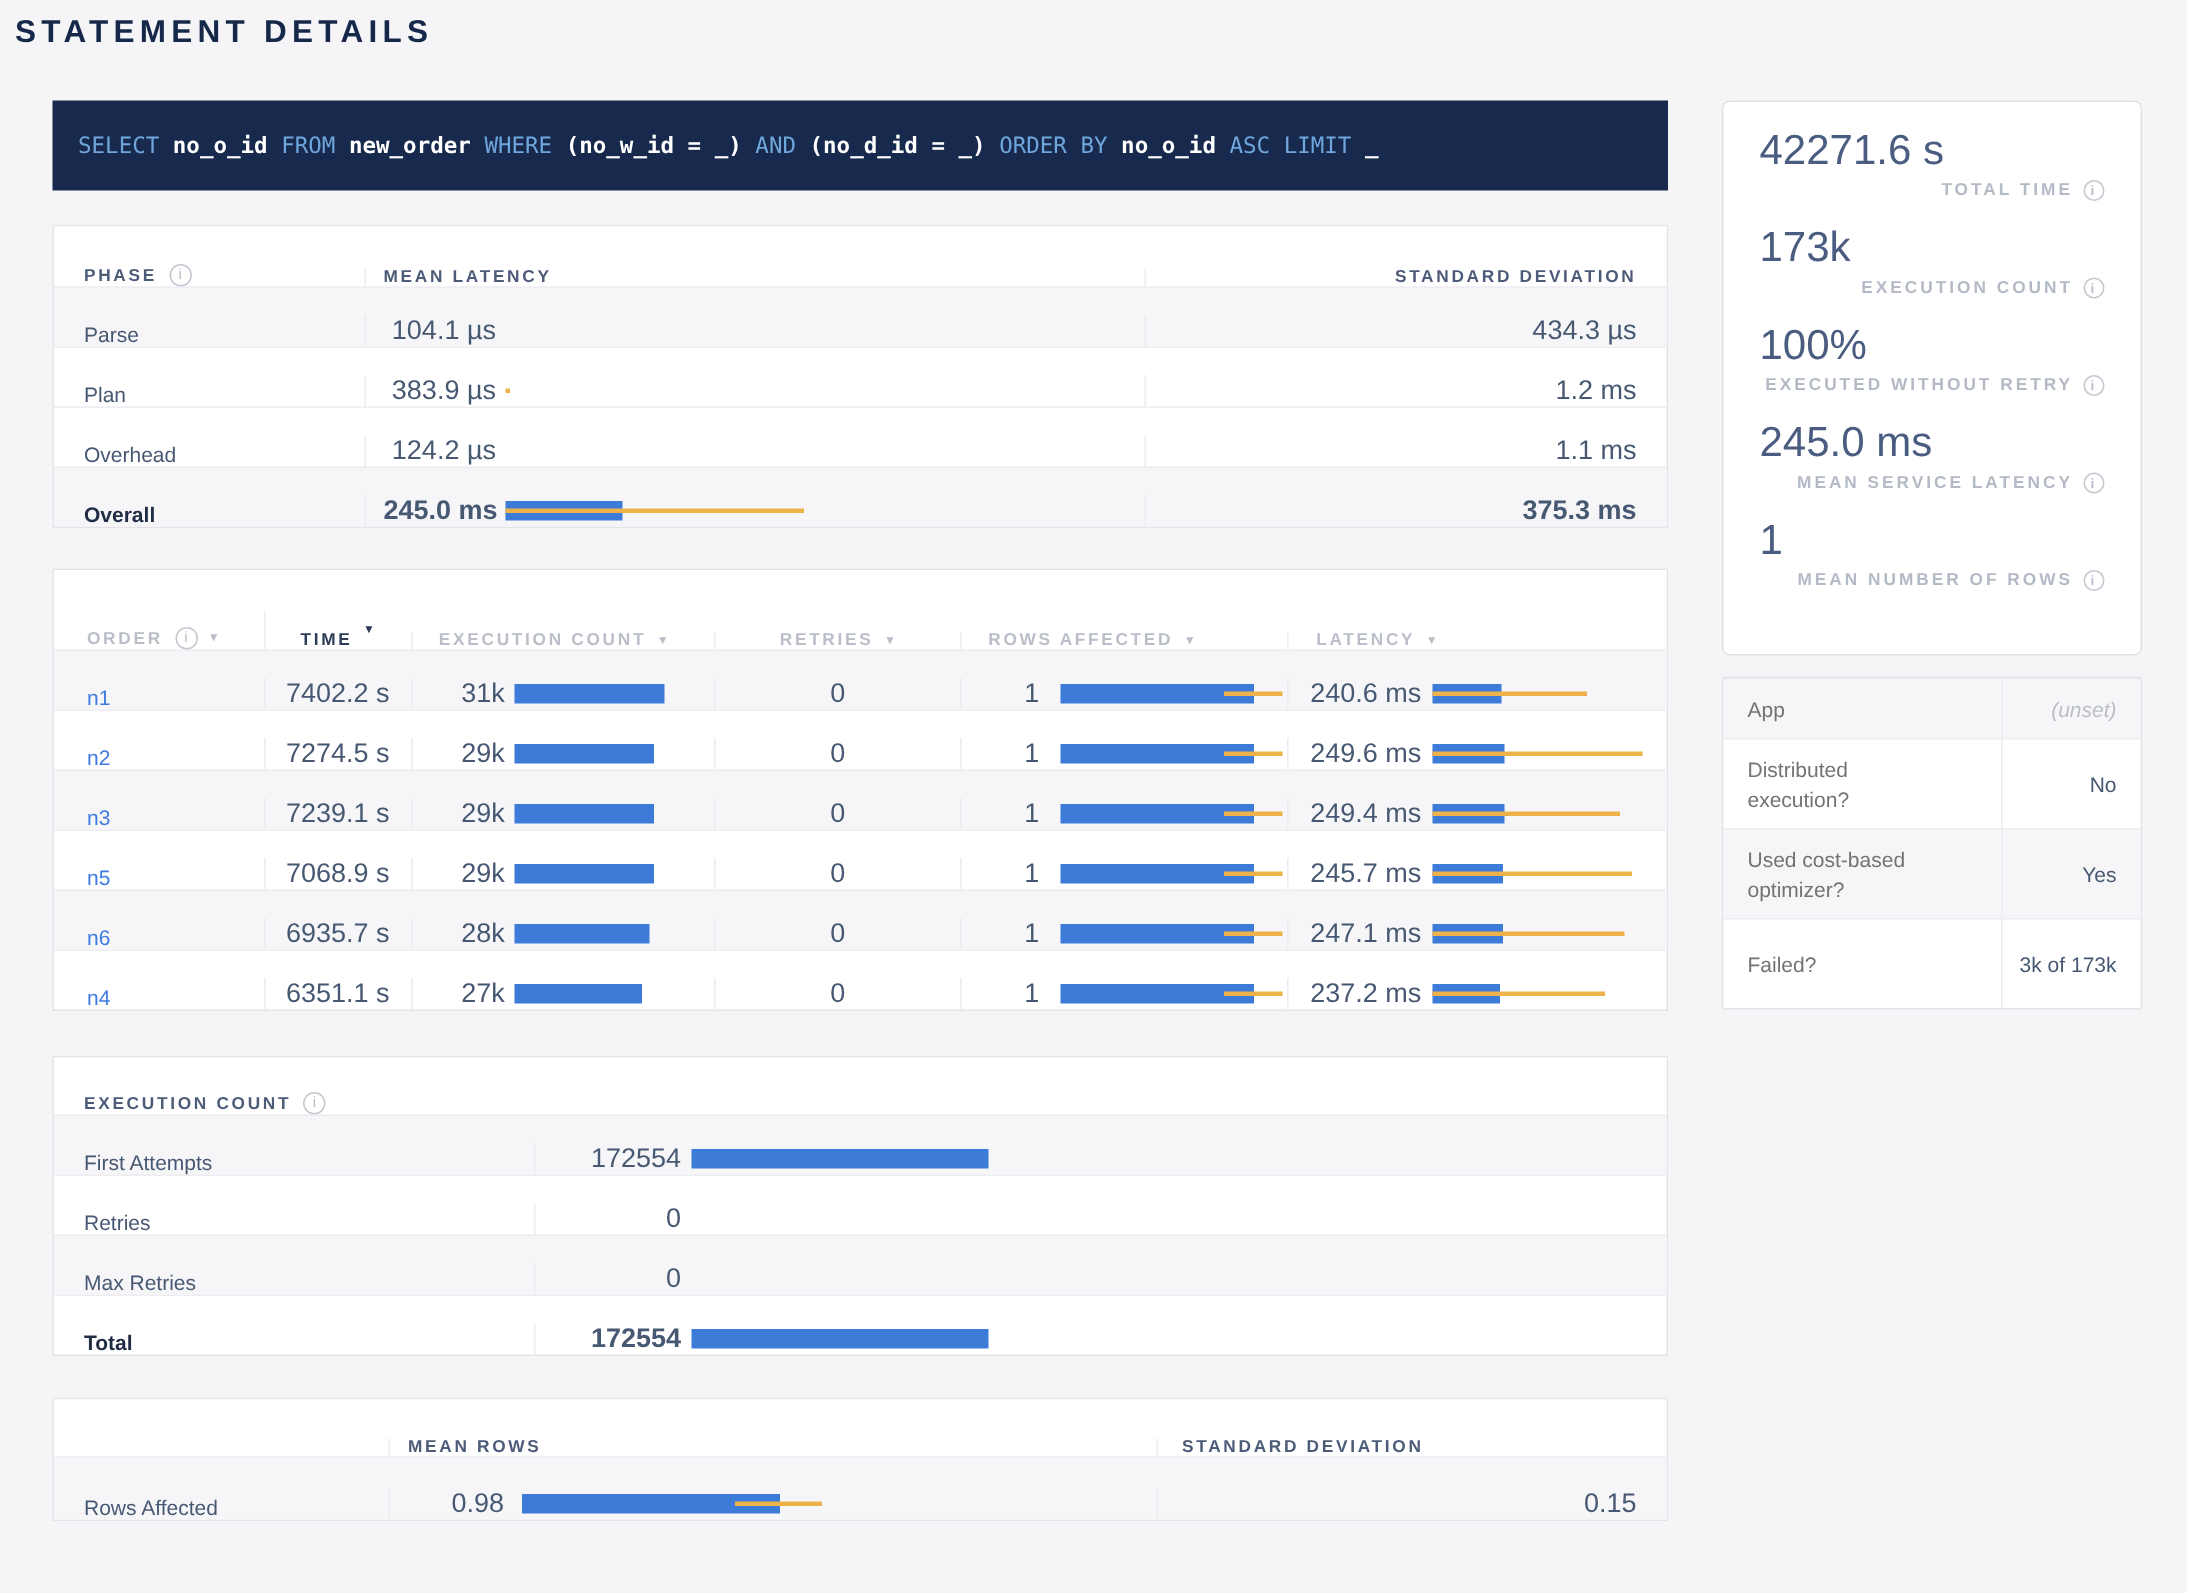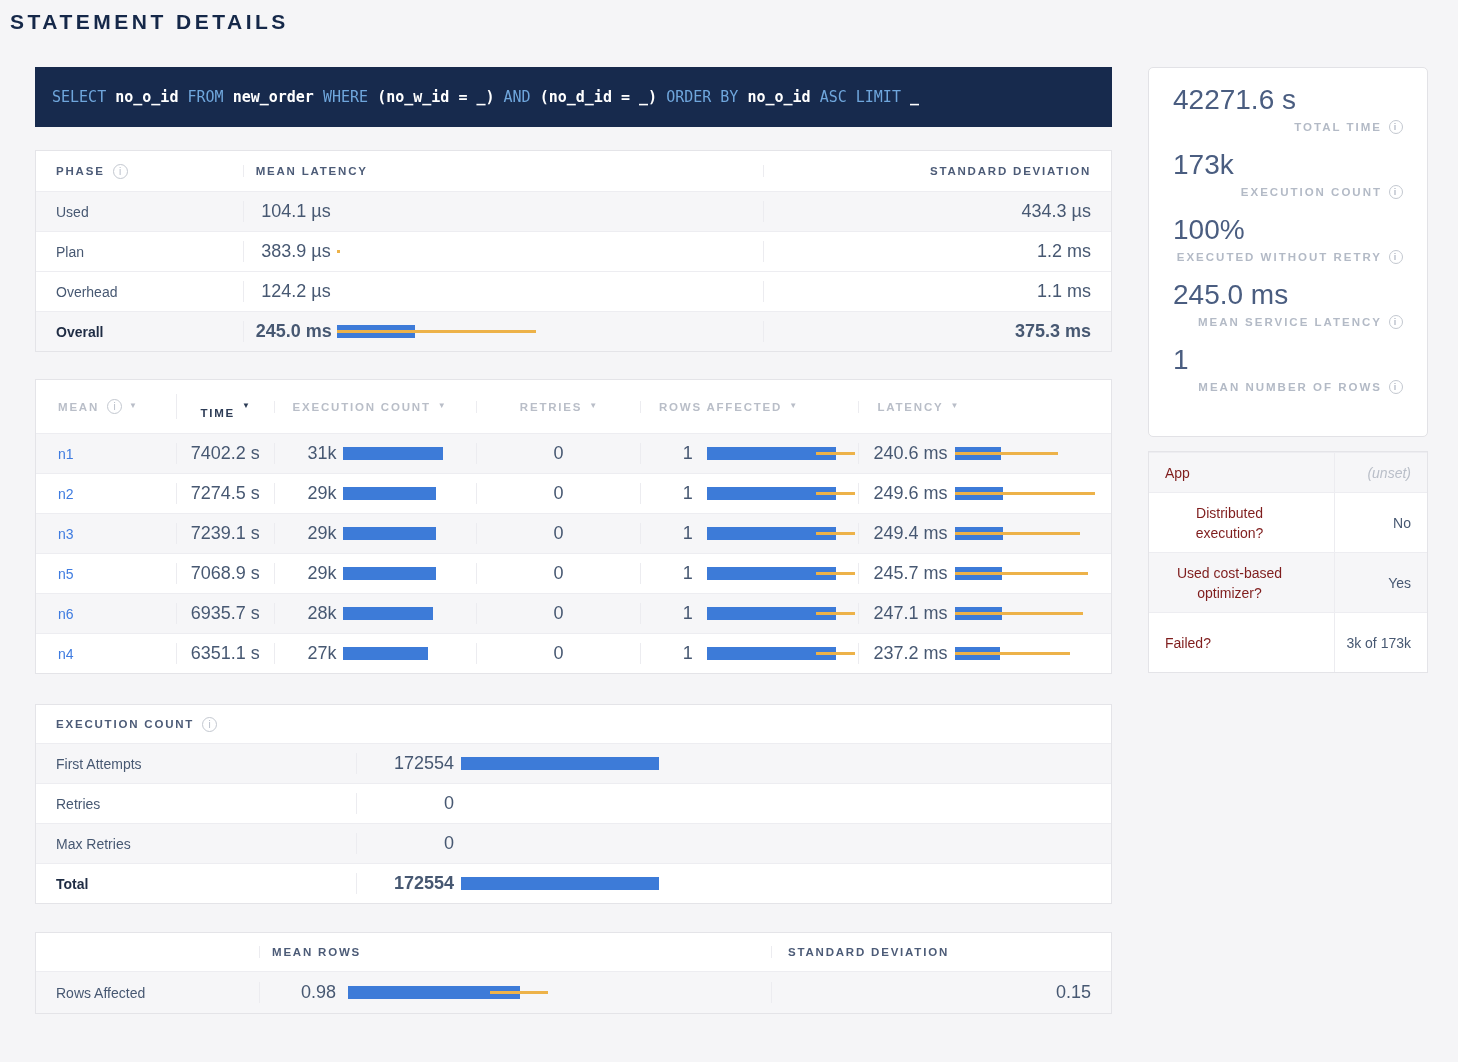--- a/index.html
+++ b/index.html
@@ -35,21 +35,21 @@
     font-size:15px;
     color:#ffffff;
     white-space:nowrap;
   }
   .sql-text .tok-kw { color:#6fa6dc; }
   .sql-text .tok-id { color:#ffffff; font-weight:700; }
   .sql-text .tok-pl { color:#ffffff; font-weight:700; }
 
   
   .tbl { background:#fff; border:1px solid #e4e4e8; margin-bottom:0; }
-  .t-row { display:flex; align-items:center; border-top:1px solid #ededf1; }
+  .t-row { display:flex; align-items:flex-end; border-top:1px solid #ededf1; }
   .t-row.head { border-top:none; background:#fff; }
   .t-row.stripe { background:#f6f6f8; }
   .t-cell { display:flex; align-items:center; border-left:1px solid #ececf0; min-width:0; }
   .t-cell:first-child { border-left:none; }
   .col-h {
     font-size:11.5px; font-weight:700; letter-spacing:1.8px;
     color:#4c5b77; text-transform:none; white-space:nowrap;
   }
   .col-h.gray { color:#b9bec8; }
   .col-h.active { color:#2d3c56;margin-top:13px; }
@@ -120,21 +120,21 @@
   .stat-block { margin-bottom:13px; }
   .stat-value { font-size:28px; font-weight:500; color:#4a5d80; line-height:36px; white-space:nowrap; }
   .stat-label {
     font-size:11.5px; font-weight:600; letter-spacing:2px; color:#b3bac6;
     display:flex; align-items:center; margin-top:2px; white-space:nowrap;justify-content:flex-end;
   }
   .stat-label .info-icon { width:14px; height:14px; font-size:9px; margin-left:7px; }
 
   .props-tbl { margin-top:14px; background:#fff; border:1px solid #e4e4e8; }
   .props-tbl .t-row { align-items:stretch; }
-  .props-tbl .p-label { width:185px; padding:10px 40px 10px 16px; font-size:14px; color:#7f1d1d; line-height:20px; display:flex; align-items:center;text-align:center; }
+  .props-tbl .p-label { width:185px; padding:10px 40px 10px 16px; font-size:14px; color:#737373; line-height:20px; display:flex; align-items:center; }
   .props-tbl .p-value { width:93px; border-left:1px solid #ececf0; padding:10px 16px 10px 4px; font-size:14px; color:#475872; display:flex; align-items:center; justify-content:flex-end; text-align:right; line-height:20px; }
   .props-tbl .p-value.unset { font-style:italic; color:#b9bec8; }
   .props-tbl .r1 { height:40px; }
   .props-tbl .r2 { height:60px; }
 </style>
 </head>
 <body>
 
 <h1 class="page-title">STATEMENT DETAILS</h1>
 
@@ -153,21 +153,21 @@
         </div>
         <div class="t-cell c-mean">
           <span class="col-h">MEAN LATENCY</span>
         </div>
         <div class="t-cell c-std">
           <span class="col-h">STANDARD DEVIATION</span>
         </div>
       </div>
       <div class="t-row stripe">
         <div class="t-cell c-phase">
-            <span class="cell-text">Used</span>
+            <span class="cell-text">Parse</span>
           </div>
         <div class="t-cell c-mean">
             <span class="num-val">104.1 µs</span>
             <div class="bar-wrap"></div>
           </div>
         <div class="t-cell c-std">
             <span class="num-val">434.3 µs</span>
           </div>
       </div>
       <div class="t-row">
@@ -209,21 +209,21 @@
           </div>
         <div class="t-cell c-std">
             <span class="num-val bold-txt">375.3 ms</span>
           </div>
       </div>
     </div>
 
     <div class="tbl node-tbl">
       <div class="t-row head">
         <div class="t-cell c-node t-head-cell">
-          <span class="col-h gray">MEAN</span>
+          <span class="col-h gray">ORDER</span>
           <span class="info-icon">i</span>
           <span class="sort-arrow">▼</span>
         </div>
         <div class="t-cell c-time t-head-cell">
           <span class="col-h active">TIME</span>
           <span class="sort-arrow active">▼</span>
         </div>
         <div class="t-cell c-exec t-head-cell">
           <span class="col-h gray">EXECUTION COUNT</span>
           <span class="sort-arrow">▼</span>

